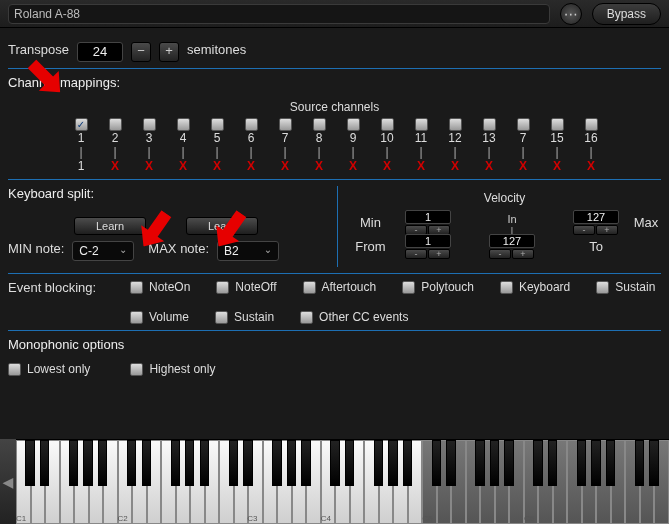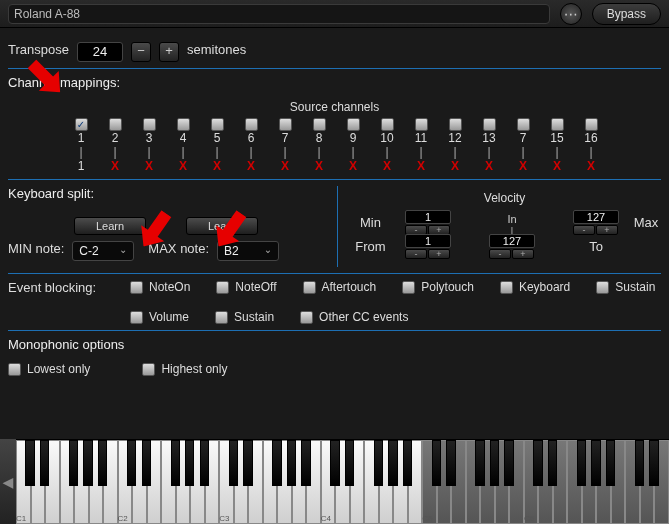--- a/index.html
+++ b/index.html
@@ -398,21 +398,21 @@
         <div class="check-item">
           <div class="ckbox"></div>
           <span>Other CC events</span>
         </div>
       </div>
   </div>
 
   <hr class="divider-blue">
 
   <div class="section-label">Monophonic options</div>
-  <div class="row" style="gap:52px; margin-top:10px; margin-bottom:28px">
+  <div class="row" style="gap:40px; margin-top:10px; margin-bottom:28px">
     <div class="check-item">
       <div class="ckbox"></div>
       <span>Lowest only</span>
     </div>
     <div class="check-item">
       <div class="ckbox"></div>
       <span>Highest only</span>
     </div>
   </div>
 </div>
@@ -450,21 +450,21 @@
       <div class="black-key" style="left: 19.2222%; width: 1.44444%;"></div>
       <div class="white-key" style="left: 20%; width: 2.22222%;"></div>
       <div class="white-key" style="left: 22.2222%; width: 2.22222%;"></div>
       <div class="black-key" style="left: 23.6667%; width: 1.44444%;"></div>
       <div class="white-key" style="left: 24.4444%; width: 2.22222%;"></div>
       <div class="black-key" style="left: 25.8889%; width: 1.44444%;"></div>
       <div class="white-key" style="left: 26.6667%; width: 2.22222%;"></div>
       <div class="black-key" style="left: 28.1111%; width: 1.44444%;"></div>
       <div class="white-key" style="left: 28.8889%; width: 2.22222%;"></div>
       <div class="white-key" style="left: 31.1111%; width: 2.22222%;"></div>
-      <div class="oct-label" style="left: 31.1111%;">C3</div>
+      <div class="oct-label" style="left: 31.1111%; padding-left: 28px;">C3</div>
       <div class="black-key" style="left: 32.5556%; width: 1.44444%;"></div>
       <div class="white-key" style="left: 33.3333%; width: 2.22222%;"></div>
       <div class="black-key" style="left: 34.7778%; width: 1.44444%;"></div>
       <div class="white-key" style="left: 35.5556%; width: 2.22222%;"></div>
       <div class="white-key" style="left: 37.7778%; width: 2.22222%;"></div>
       <div class="black-key" style="left: 39.2222%; width: 1.44444%;"></div>
       <div class="white-key" style="left: 40%; width: 2.22222%;"></div>
       <div class="black-key" style="left: 41.4444%; width: 1.44444%;"></div>
       <div class="white-key" style="left: 42.2222%; width: 2.22222%;"></div>
       <div class="black-key" style="left: 43.6667%; width: 1.44444%;"></div>

